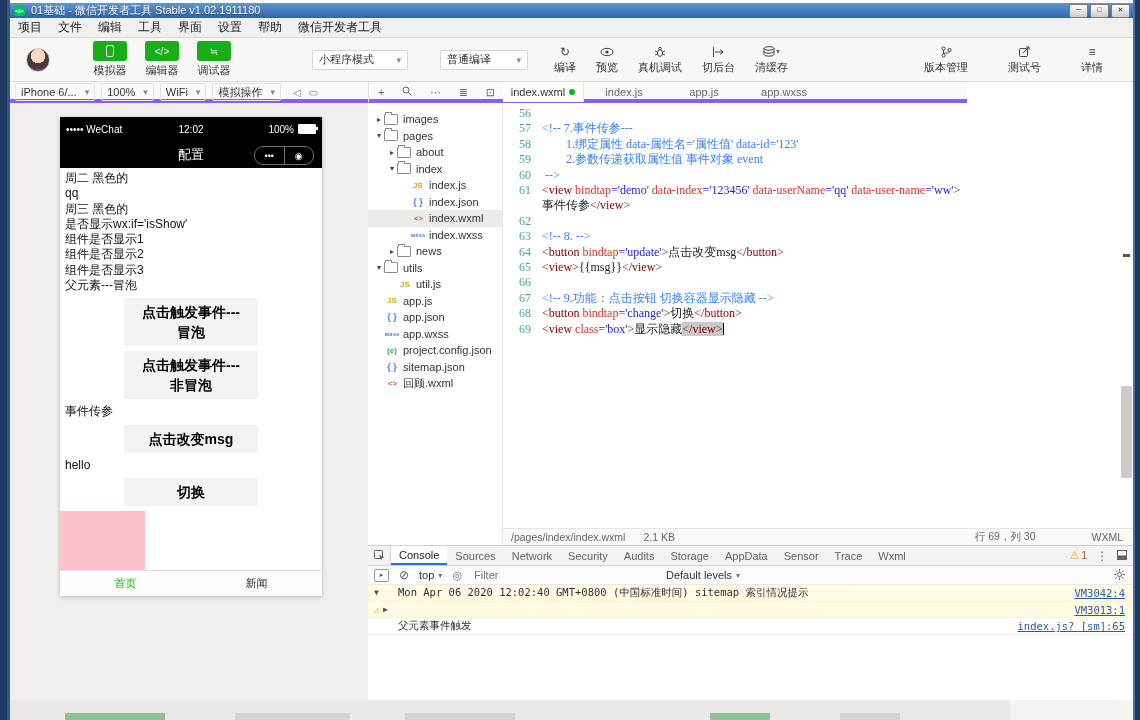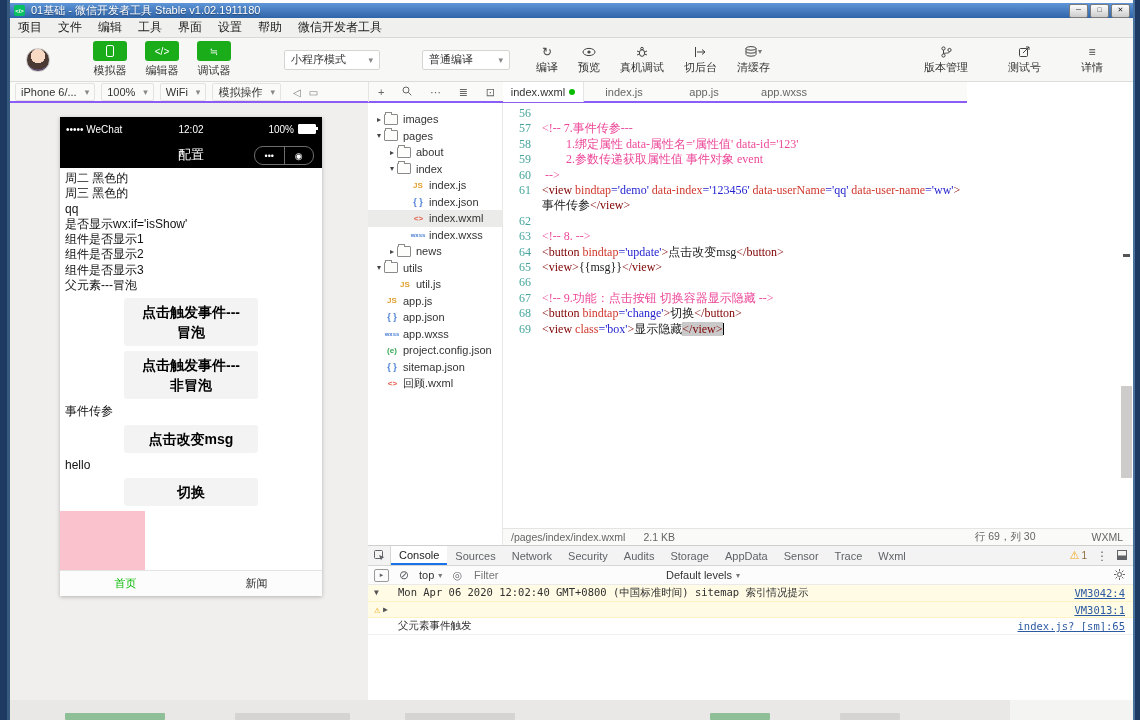--- a/index.html
+++ b/index.html
@@ -15,32 +15,32 @@
   .title-text{color:#fff;font-size:11px;margin-left:6px;text-shadow:0 1px 1px rgba(0,0,0,.4);white-space:nowrap;}
   .win-ctrls{margin-left:auto;margin-right:3px;display:flex;gap:2px;}
   .wbtn{width:17px;height:12px;background:linear-gradient(#fefefe,#cccccc);border:1px solid #7b7b7b;border-radius:2px;font-size:7px;line-height:10px;text-align:center;color:#222;}
   .menubar{left:10px;top:18px;width:1123px;height:20px;background:#f0f0ee;border-bottom:1px solid #d9d9d7;display:flex;align-items:center;box-sizing:border-box;}
   .menu-item{padding:0 8px;font-size:12px;color:#222;}
   .toolbar{left:10px;top:38px;width:1123px;height:44px;background:#f7f7f5;border-bottom:1px solid #dcdcda;display:flex;align-items:center;box-sizing:border-box;}
   .avatar{width:22px;height:22px;border-radius:50%;margin-left:16px;background:radial-gradient(circle at 50% 32%,#f7d9c4 0 38%,#4a3a33 39% 70%,#5a4a66 71%);border:1px solid #ccc;}
   .modes{display:flex;margin-left:34px;}
   .mode-btn{display:flex;flex-direction:column;align-items:center;margin:0 9px;font-size:11px;color:#333;gap:2px;}
   .gbtn{width:34px;height:20px;background:#1aad19;border-radius:3px;color:#fff;font-size:10px;display:flex;align-items:center;justify-content:center;}
-  .tb-selects{display:flex;margin-left:44px;gap:42px;}
+  .tb-selects{display:flex;margin-left:72px;gap:32px;}
   .select{background:#fff;border:1px solid #d5d5d3;border-radius:2px;height:20px;display:flex;align-items:center;font-size:11px;color:#333;padding:0 6px;white-space:nowrap;}
   .select .caret{margin-left:auto;padding-left:10px;color:#888;font-size:9px;}
   .sel-mode{width:96px;box-sizing:border-box;}
   .sel-compile{width:88px;box-sizing:border-box;}
   .actions{display:flex;margin-left:16px;}
   .action{display:flex;flex-direction:column;align-items:center;margin:0 10px;font-size:11px;color:#333;gap:1px;}
   .aicon{height:15px;font-size:12px;color:#444;display:flex;align-items:center;gap:1px;}
   .aicon .caret{font-size:8px;color:#777;}
   .right-actions{display:flex;margin-left:auto;margin-right:20px;gap:20px;}
   
-  .devicebar{left:10px;top:82px;width:957px;height:21px;background:#fafaf8;border-bottom:2px solid #8b5cf6;box-sizing:border-box;}
+  .devicebar{left:10px;top:82px;width:957px;height:21px;background:#fafaf8;border-bottom:4px solid #8b5cf6;box-sizing:border-box;}
   .dselects{position:absolute;left:5px;top:0;height:20px;display:flex;align-items:center;gap:6px;}
   .dselect{display:flex;align-items:center;border:1px solid #e3e3e1;border-radius:2px;height:16px;padding:0 5px;font-size:11px;color:#333;background:transparent;white-space:nowrap;}
   .dselect .caret{margin-left:8px;color:#888;font-size:9px;}
   .dicons{display:flex;gap:8px;margin-left:6px;color:#777;font-size:10px;}
   .treebar{position:absolute;left:358px;top:0;width:135px;height:20px;display:flex;align-items:center;justify-content:space-around;color:#666;font-size:11px;border-left:1px solid #e4e4e2;}
   .etabs{position:absolute;left:493px;top:0;right:0;height:20px;display:flex;}
   .etab{width:80px;height:20px;display:flex;align-items:center;justify-content:center;font-size:11px;color:#666;gap:4px;}
   .etab.active{background:#fff;color:#333;border-right:1px solid #e5e5e3;}
   .dot{width:6px;height:6px;border-radius:50%;background:#09bb07;}
   
@@ -74,21 +74,21 @@
   .b-json{color:#4a7fd4;font-size:9px;}
   .b-wxml{color:#e06050;font-size:8px;letter-spacing:-1px;}
   .b-wxss{color:#4a7fd4;font-size:6px;}
   .b-config{color:#35a854;font-size:8px;}
   
   .editor{left:503px;top:103px;width:630px;height:442px;background:#fff;}
   .code{position:absolute;left:0;top:0;right:14px;bottom:17px;padding-top:3px;font-family:Liberation Serif, serif;font-size:12px;overflow:hidden;cursor:text;}
   .cl{display:flex;line-height:15.4px;}
   .ln{width:28px;flex:none;text-align:right;padding-right:11px;color:#46a59d;}
   .lc{white-space:pre-wrap;word-break:break-all;flex:1;color:#222;}
-  .tk-c{color:#ec4899;}
+  .tk-c{color:#3b82f6;}
   .tk-t{color:#800000;}
   .tk-a{color:#d0382e;}
   .tk-v{color:#2525d0;}
   .tk-p{color:#222;}
   .tk-s{background:#c9c9c9;color:#800000;}
   .tk-k{display:inline-block;width:1px;height:12px;background:#000;vertical-align:-2px;}
   .scroll-thumb{position:absolute;right:1px;top:283px;width:11px;height:92px;background:#cdccca;}
   .scroll-line{position:absolute;right:1px;top:327px;width:11px;height:2px;background:#7e7e7c;}
   .scroll-marker{position:absolute;right:3px;top:151px;width:7px;height:3px;background:#555;}
   .editor-status{position:absolute;left:0;bottom:0;right:0;height:17px;background:#fafaf8;border-top:1px solid #e4e4e2;display:flex;align-items:center;font-size:10.5px;color:#666;box-sizing:border-box;}
@@ -329,22 +329,22 @@
       </div>
       <div class="p-nav">
         <span>配置</span>
         <span class="capsule">
           <span class="half">•••</span>
           <span class="half">◉</span>
         </span>
       </div>
       <div class="p-content" id="phone-content">
           <div class="p-text">周二 黑色的</div>
+          <div class="p-text">qq</div>
           <div class="p-text">周三 黑色的</div>
-          <div class="p-text">qq</div>
           <div class="p-text">是否显示wx:if='isShow'</div>
           <div class="p-text">组件是否显示1</div>
           <div class="p-text">组件是否显示2</div>
           <div class="p-text">组件是否显示3</div>
           <div class="p-text">父元素---冒泡</div>
           <div class="p-btn">点击触发事件---
 冒泡</div>
           <div class="p-btn">点击触发事件---
 非冒泡</div>
           <div class="p-text">事件传参</div>

